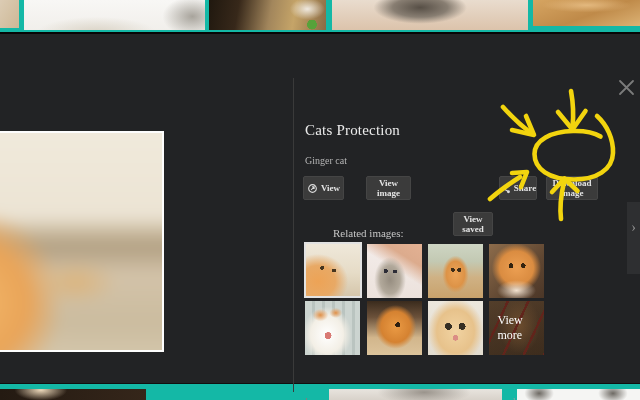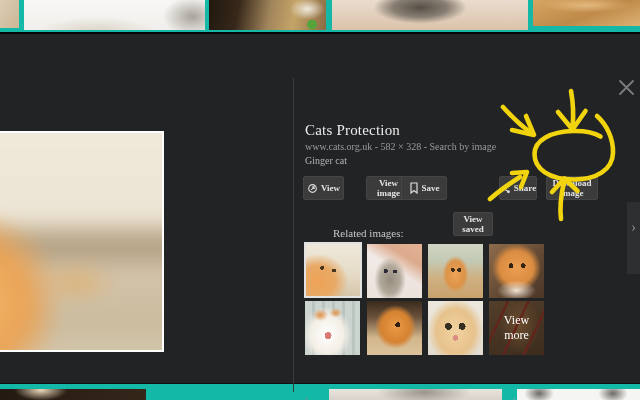--- a/index.html
+++ b/index.html
@@ -105,21 +105,21 @@
         radial-gradient(circle 3.5px at 37% 47%,#352e23 97%,rgba(0,0,0,0)),
         radial-gradient(circle 3.5px at 62% 47%,#352e23 97%,rgba(0,0,0,0)),
         radial-gradient(circle 3px at 50% 68%,#db8d85 95%,rgba(219,141,133,0)),
         radial-gradient(ellipse 62% 74% at 50% 56%,#f1d3a2 0%,#e7c28b 55%,rgba(231,194,139,0) 82%),
         linear-gradient(180deg,#ece7dd,#e2dcd0);}
   .t-h{display:flex;align-items:center;justify-content:center;background:
         linear-gradient(rgba(22,17,12,.52),rgba(22,17,12,.52)),
         repeating-linear-gradient(115deg,rgba(0,0,0,0) 0 16px,#b23a2c 16px 18.5px),
         radial-gradient(ellipse 50% 70% at 55% 45%,#c98c52 0%,rgba(201,140,82,0) 75%),
         linear-gradient(160deg,#96704c 0%,#7a583a 55%,#674a30 100%);}
-  #view-more{color:#fff;font-size:12px;line-height:1.25;text-align:center;width:38px;}
+  #view-more{color:#fff;font-size:12px;line-height:1.25;width:38px;}
 
   #footer{position:absolute;left:305px;top:362px;font-size:9px;color:#7f7f7f;}
   #footer span{margin-right:4px;}
   .flink{color:#9d9d9d;cursor:pointer;}
 
   
   #close-btn{position:absolute;left:617px;top:44px;width:19px;height:19px;cursor:pointer;}
   #next-strip{position:absolute;left:627px;top:168px;width:13px;height:72px;background:#2e2f31;
               display:flex;align-items:center;justify-content:center;cursor:pointer;}
   #next-strip span{color:#909090;font-size:14px;line-height:1;transform:translateY(-10px);}
@@ -139,41 +139,34 @@
   <div class="strip-img ts5"></div>
 
   <div id="panel">
     <div id="divider"></div>
 
     <div id="main-image">
       <div class="blurfill"></div>
     </div>
 
     <div id="title">Cats Protection</div>
-    <div id="meta">www.cats.org.uk - 582 × 328 - Search by image</div>
     <div id="caption">Ginger cat</div>
 
     <button class="btn" id="btn-visit">
       <svg width="11" height="11" viewBox="0 0 12 12">
         <circle cx="6" cy="6" r="4.2" fill="none" stroke="#dcdcdc" stroke-width="1.2"></circle>
         <path d="M4.5 7.5 L7.6 4.4 M5.4 4.2 L7.8 4.2 L7.8 6.6" fill="none" stroke="#dcdcdc" stroke-width="1.1"></path>
       </svg>
       <span>View</span>
     </button>
 
     <button class="btn" id="btn-view-image">
       <span>View image</span>
     </button>
 
-    <button class="btn" id="btn-save">
-      <svg width="10" height="12" viewBox="0 0 10 12">
-        <path d="M2 1 h6 v10 l-3 -2.4 l-3 2.4 z" fill="none" stroke="#dcdcdc" stroke-width="1.2"></path>
-      </svg>
-      <span>Save</span>
-    </button>
 
     <button class="btn" id="btn-view-saved">
       <span>View saved</span>
     </button>
 
     <button class="btn" id="btn-share">
       <svg width="11" height="11" viewBox="0 0 12 12">
         <path d="M9 3 L3.5 6 M3.5 6 L9 9.3" stroke="#dcdcdc" stroke-width="1.1"></path>
         <circle cx="9.2" cy="2.6" r="1.6" fill="#dcdcdc"></circle>
         <circle cx="3.2" cy="6" r="1.6" fill="#dcdcdc"></circle>

